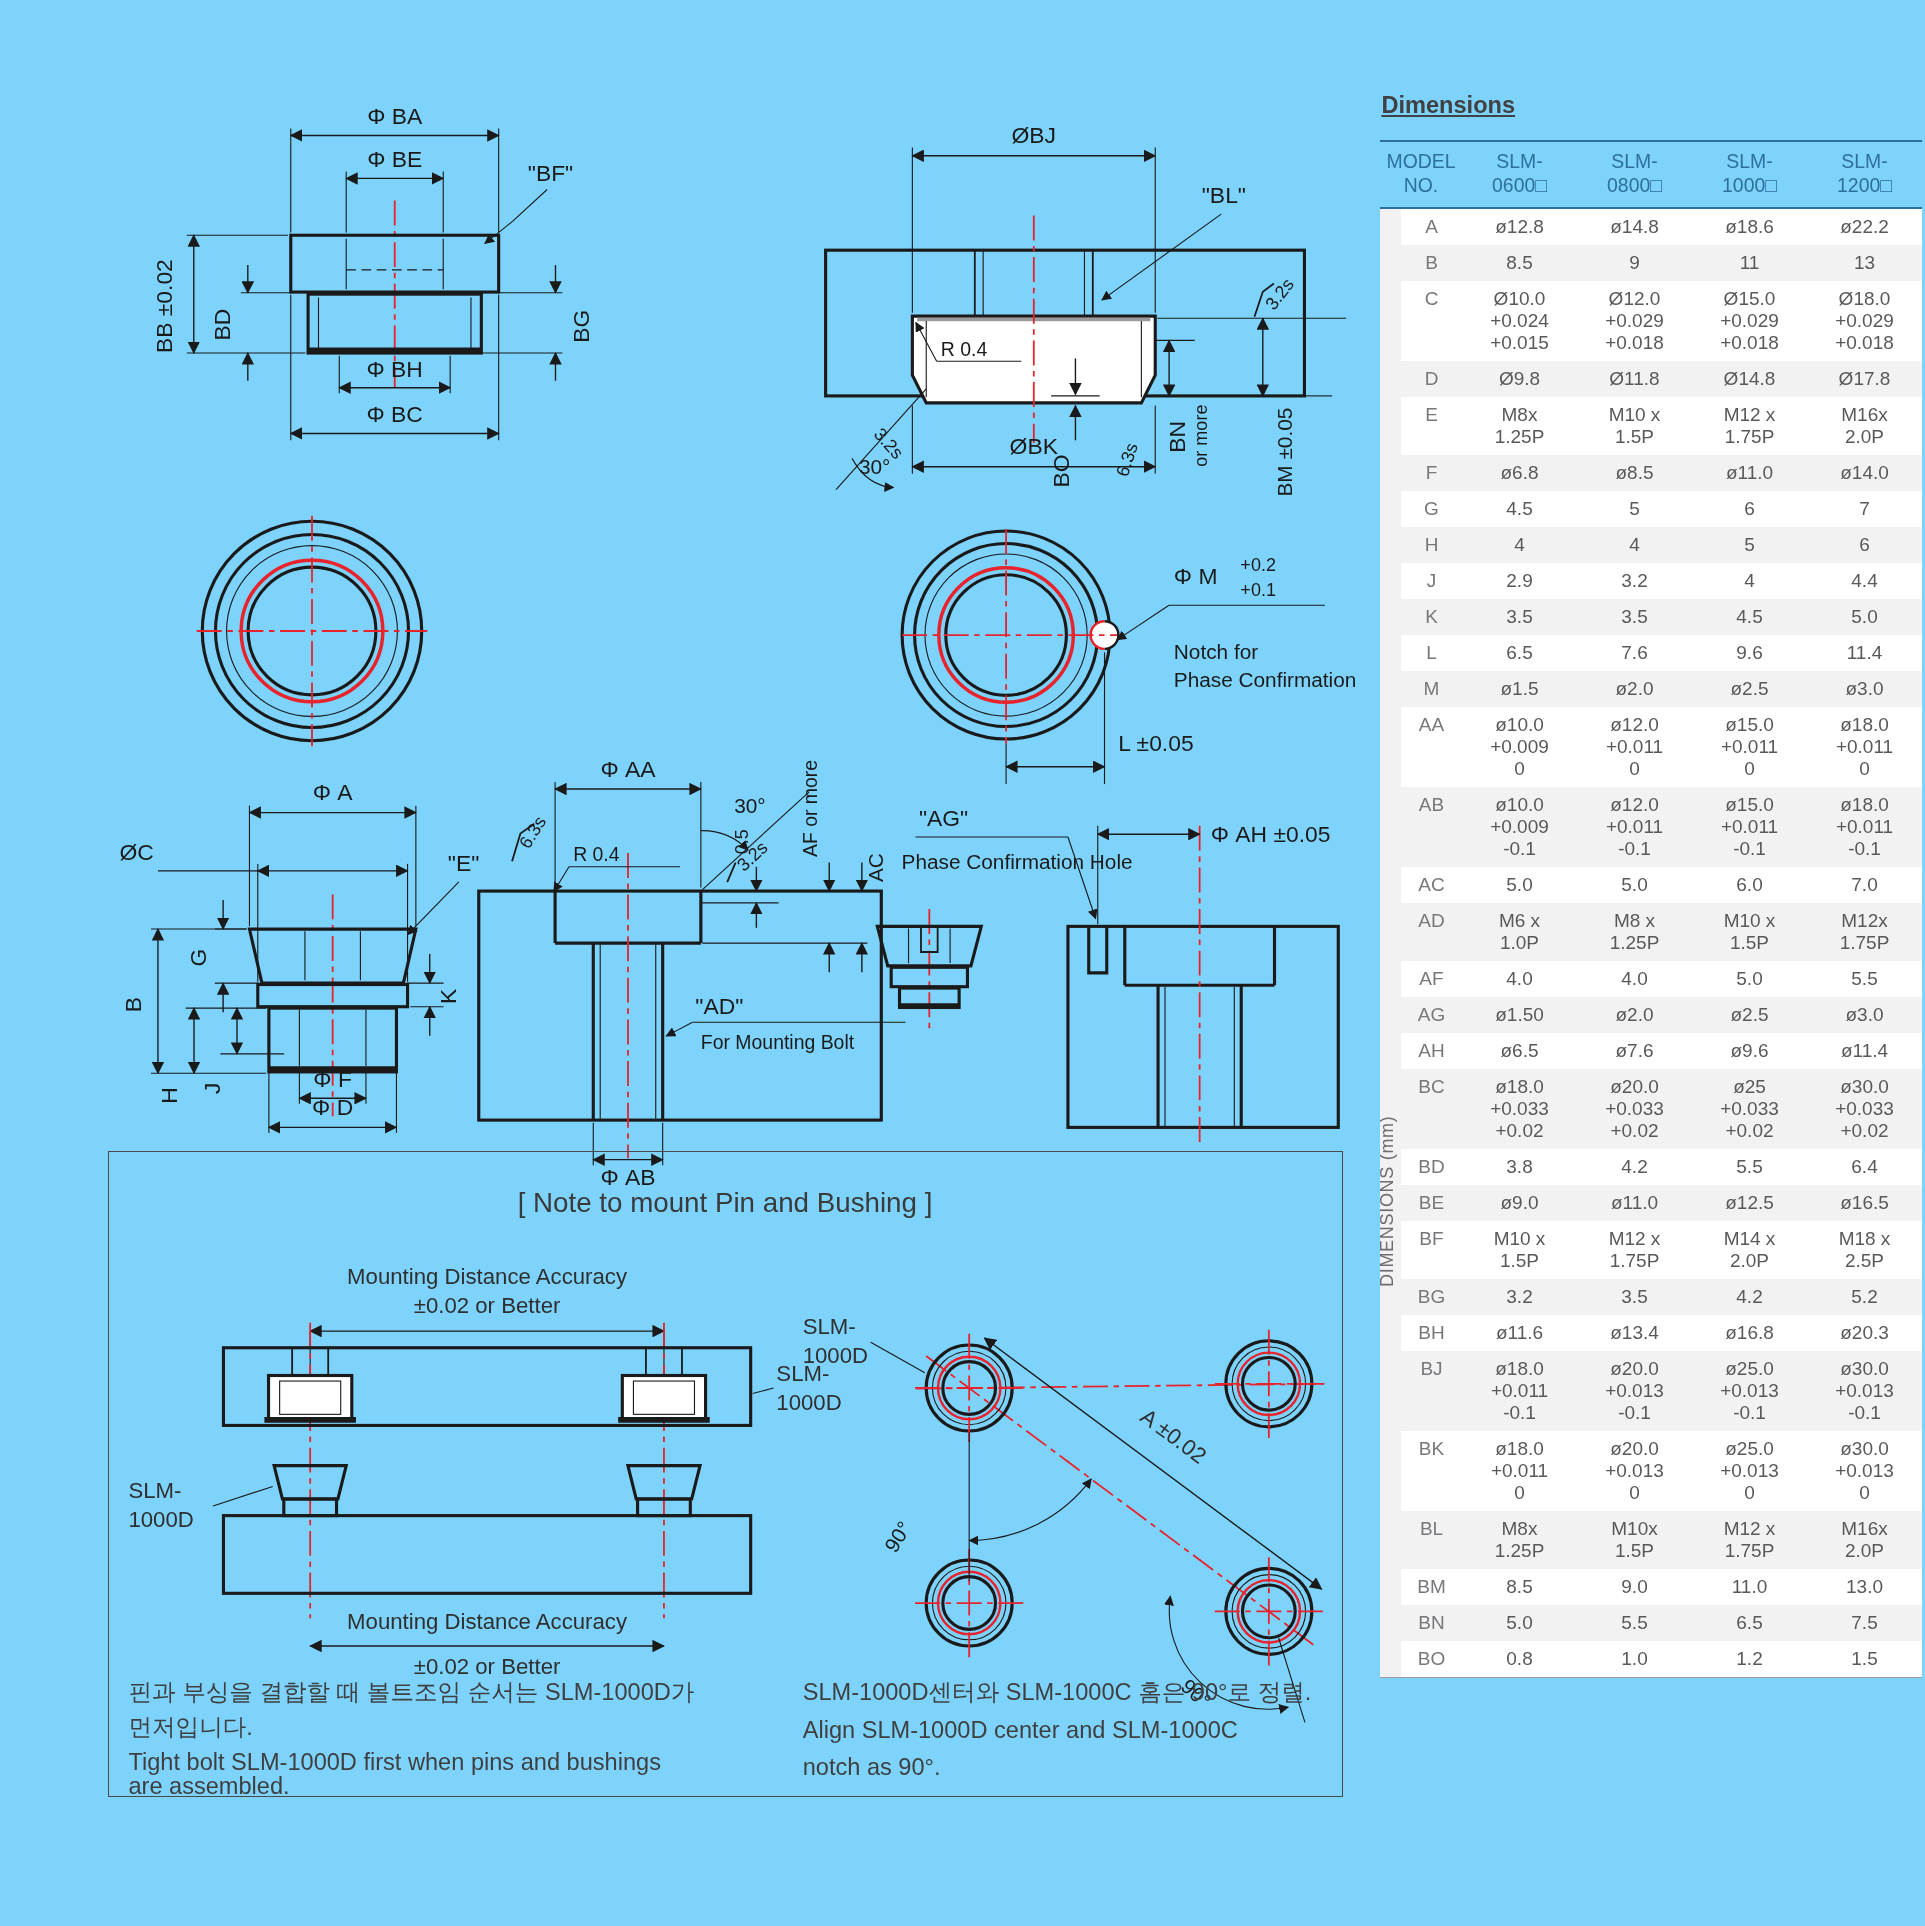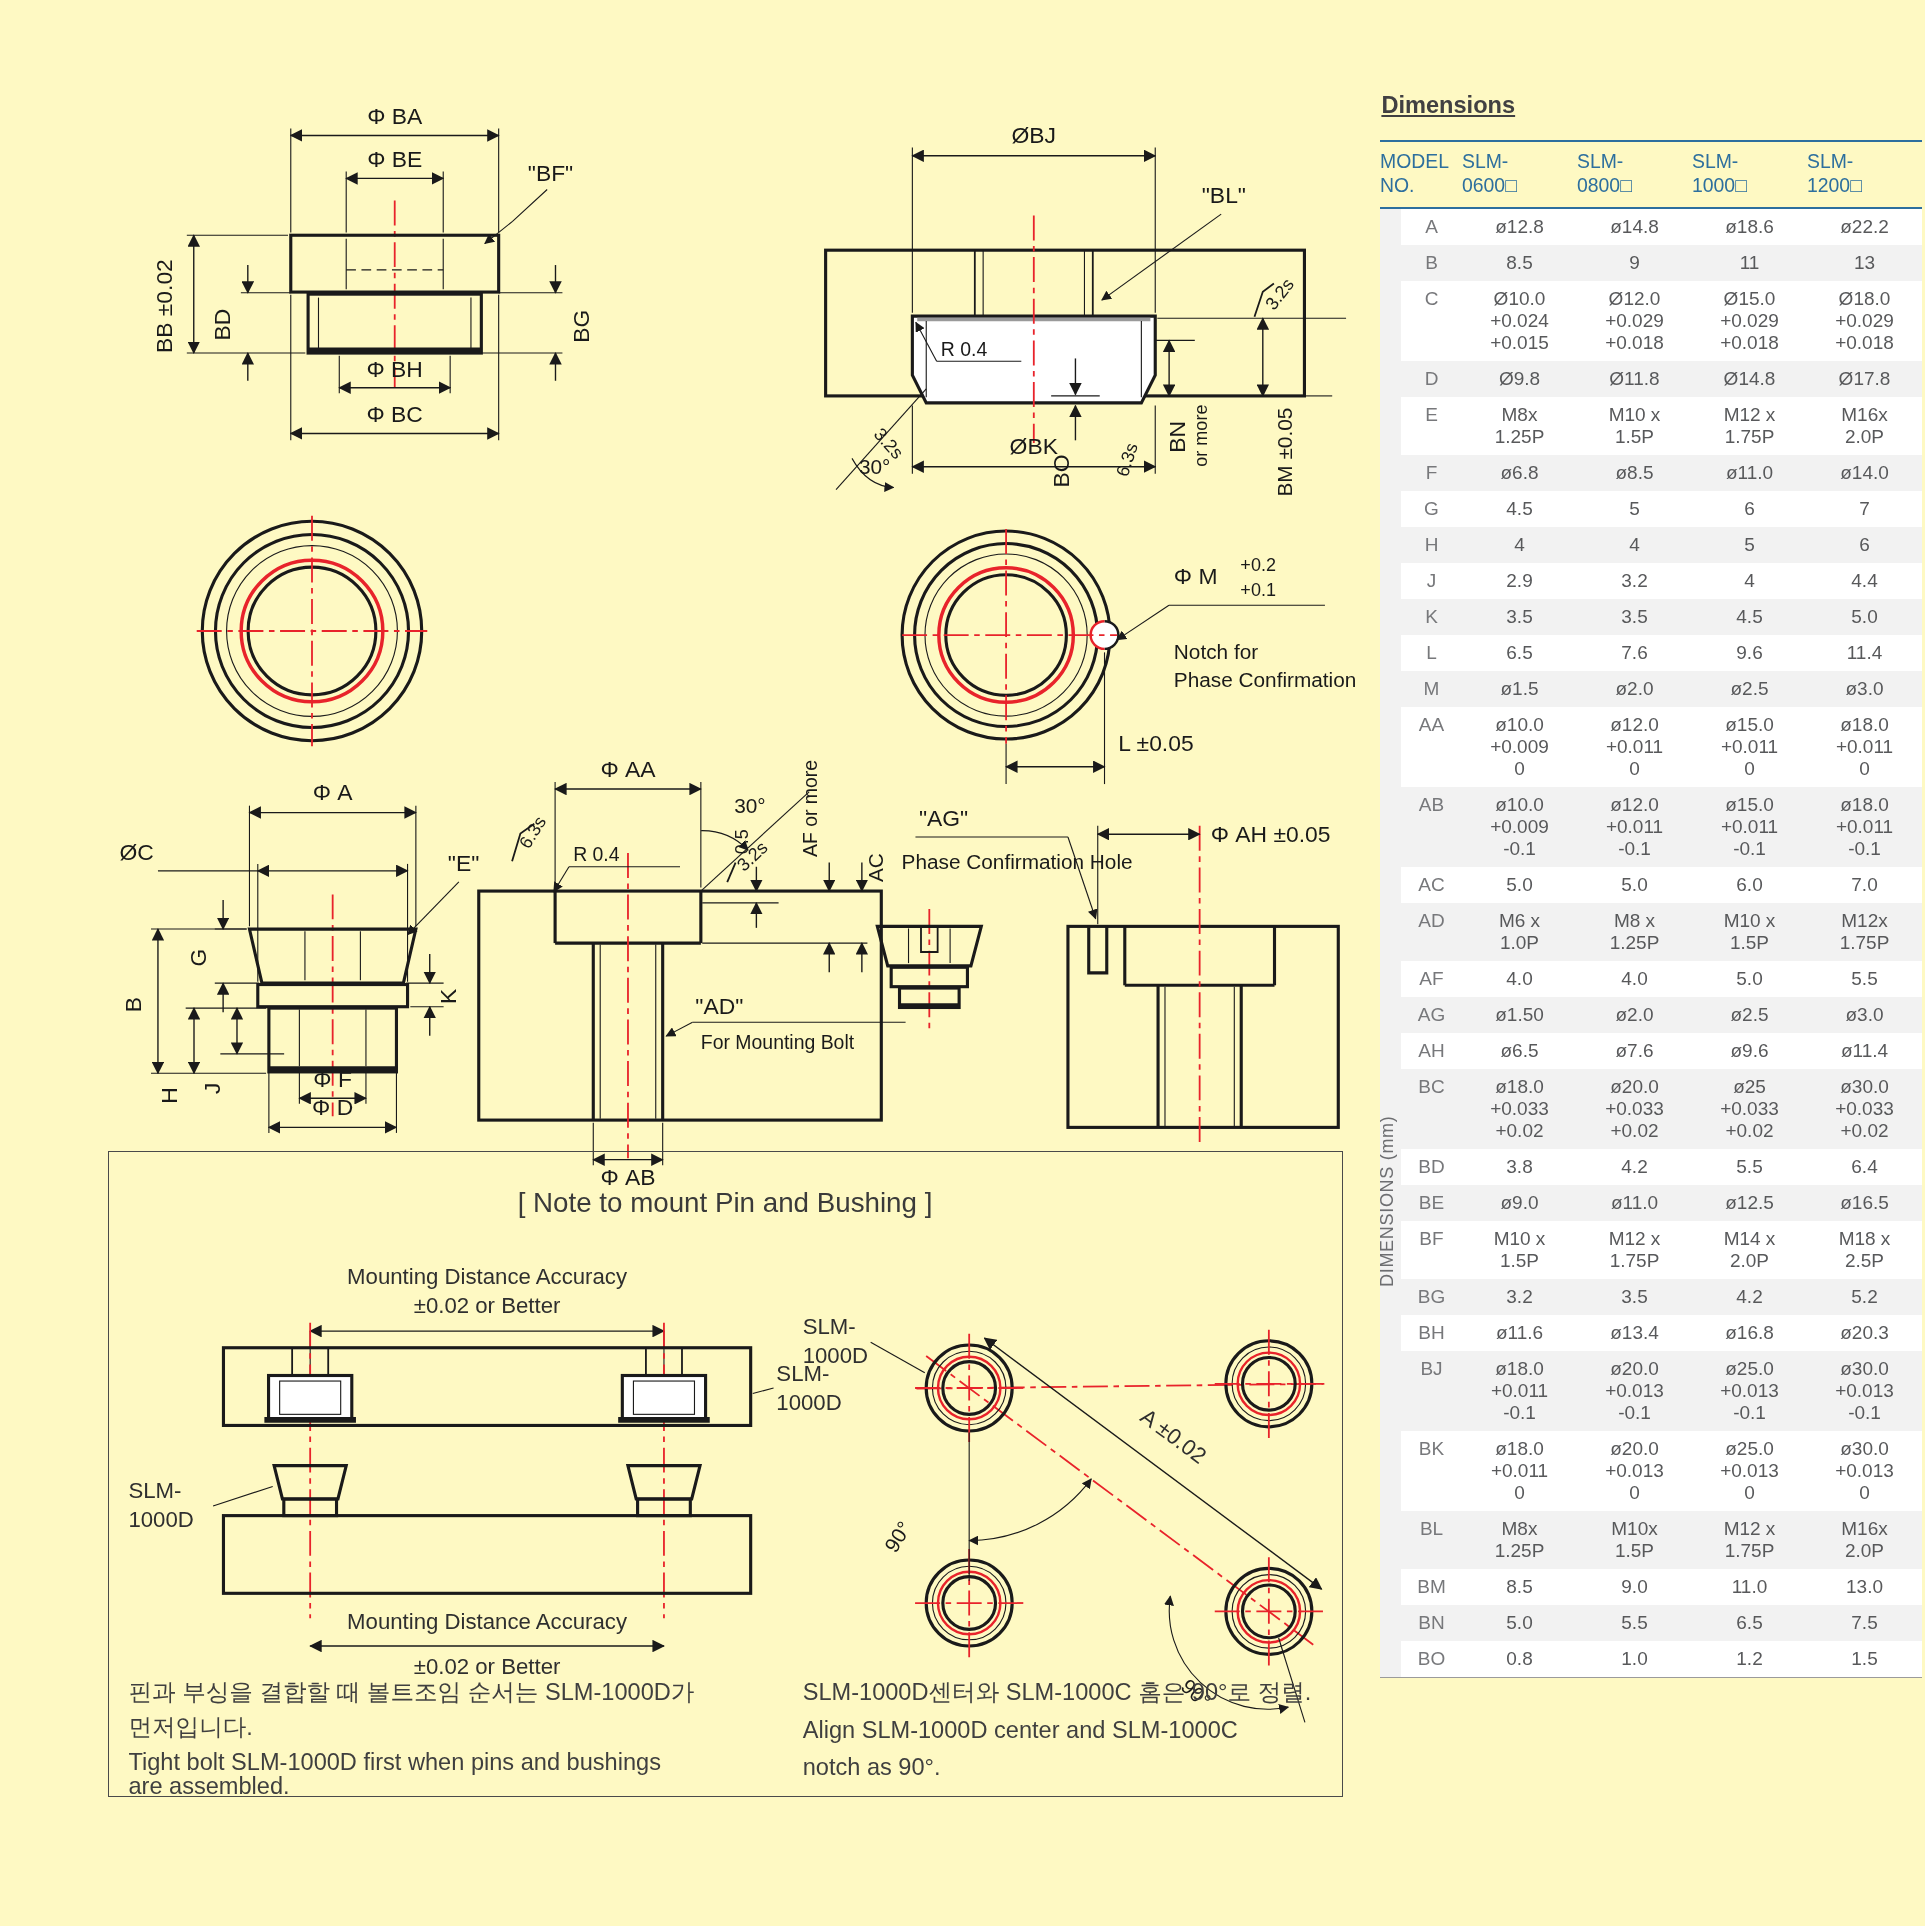--- a/index.html
+++ b/index.html
@@ -1,16 +1,16 @@
 <!DOCTYPE html>
 <html style="font-size:11px"><head>
 <meta charset="utf-8">
 <style>
   html,body{margin:0;padding:0;background:#ffffff;}
-  .sheet{position:relative;width:1925px;height:1926px;background:#fef9c3;overflow:hidden;
+  .sheet{position:relative;width:1925px;height:1926px;background:#7dd3fc;overflow:hidden;
          font-family:"Liberation Sans",sans-serif;}
   svg{position:absolute;overflow:visible;}
   
   .ln{stroke:#1a1a1a;stroke-width:4.5;fill:none;}
   .lnw{stroke:#1a1a1a;stroke-width:4.5;fill:#fff;}
   .thin{stroke:#1a1a1a;stroke-width:1.6;fill:none;}
   .thin2{stroke:#1a1a1a;stroke-width:2.6;fill:none;}
   .thk{stroke:#1a1a1a;stroke-width:8;fill:none;}
   .gry{stroke:#9a9a9a;stroke-width:5;fill:none;}
   .dim{stroke:#1a1a1a;stroke-width:2;fill:none;}
@@ -28,21 +28,21 @@
            border:1.4px solid #4a4a4a;box-sizing:border-box;}
   .ntitle{font-size:40px;font-weight:500;fill:#3a3a3a;}
   .ntext{font-size:32px;fill:#2f2f2f;}
   .npara{font-size:34px;fill:#3f3f3f;}
   
   .tablewrap{position:absolute;left:1380px;top:92px;width:542px;}
   .ttl{font-size:23.6px;font-weight:600;color:#414042;margin:0 0 21px 1.4px;text-decoration:underline;}
   .dtable{border-top:2.8px solid #2d6f9e;position:relative;}
   .thead{display:grid;grid-template-columns:82px repeat(4,1fr);
          border-bottom:2.8px solid #2d6f9e;padding:8.3px 0 9.7px 0;}
-  .thead .hc{color:#2d6f9e;font-size:19.4px;line-height:23.6px;text-align:left;white-space:pre-line;}
+  .thead .hc{color:#2d6f9e;font-size:19.4px;line-height:23.6px;text-align:center;white-space:pre-line;}
   .tbody{position:relative;}
   .trow{display:grid;grid-template-columns:21px 61px repeat(4,1fr);}
   .trow.alt .c{background:#f2f2f2;}
   .c{padding:7px 0;text-align:center;font-size:19px;line-height:22px;
      color:#58595b;white-space:pre-line;background:#fff;}
   .c.gut{background:#f2f2f2 !important;}
   .c.dimc{color:#77787b;}
   .tbot{border-bottom:1.4px solid #9b9b9b;}
   .gutlabel{position:absolute;left:-2.8px;top:798px;height:388px;width:25px;
             writing-mode:vertical-rl;transform:rotate(180deg);

